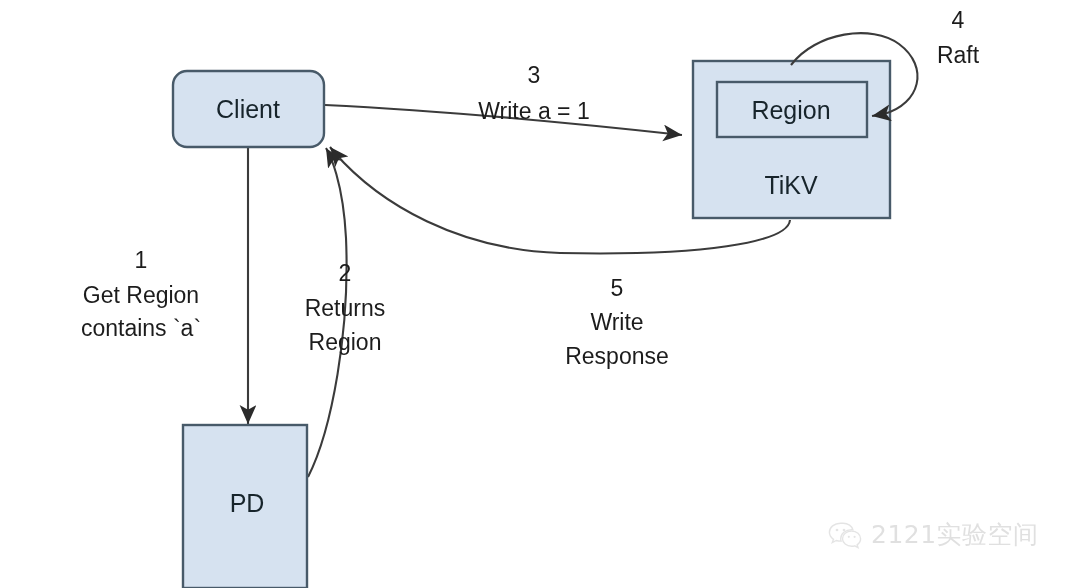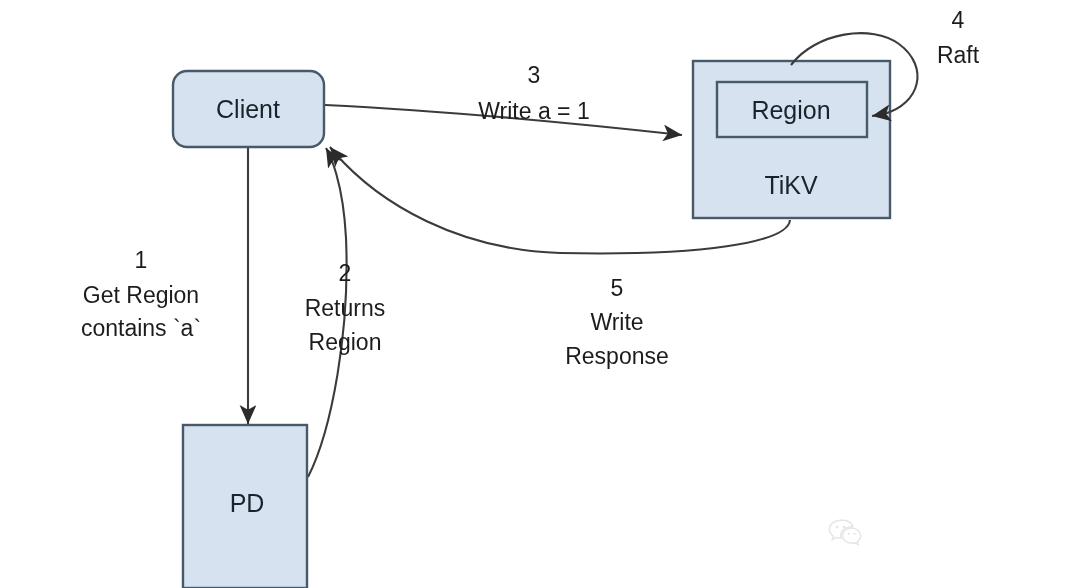--- a/index.html
+++ b/index.html
@@ -132,15 +132,16 @@
     <span class="wechat-icon">
       <svg width="34" height="28" viewBox="0 0 34 28">
         <path d="M12.4 2.2C6.2 2.2 1.4 6.3 1.4 11.3c0 2.8 1.6 5.3 4.1 7L4.3 21.6l4-2.1c1.3.4 2.7.6 4.1.6h.7c-.3-.8-.4-1.6-.4-2.4 0-5 4.8-9 11-9 .4 0 .8 0 1.2.1-.8-3.7-4.9-6.6-9.8-6.6h-2.7z" fill="none" stroke="#a8a8a8" stroke-width="1.4"></path>
         <circle cx="9" cy="9" r="1.3" fill="#a8a8a8"></circle>
         <circle cx="16" cy="9" r="1.3" fill="#a8a8a8"></circle>
         <path d="M23.6 10.1c-5 0-9.1 3.4-9.1 7.6 0 4.2 4.1 7.6 9.1 7.6 1.1 0 2.1-.2 3.1-.5l3.3 1.8-.9-2.8c2.1-1.4 3.5-3.5 3.5-6.1 0-4.2-4.1-7.6-9-7.6z" fill="none" stroke="#a8a8a8" stroke-width="1.4"></path>
         <circle cx="20.8" cy="15.8" r="1.1" fill="#a8a8a8"></circle>
         <circle cx="26.6" cy="15.8" r="1.1" fill="#a8a8a8"></circle>
       </svg>
     </span>
+    <span class="watermark-text">2121实验空间</span>
   </div>
 
 </div>
 
 </body></html>

